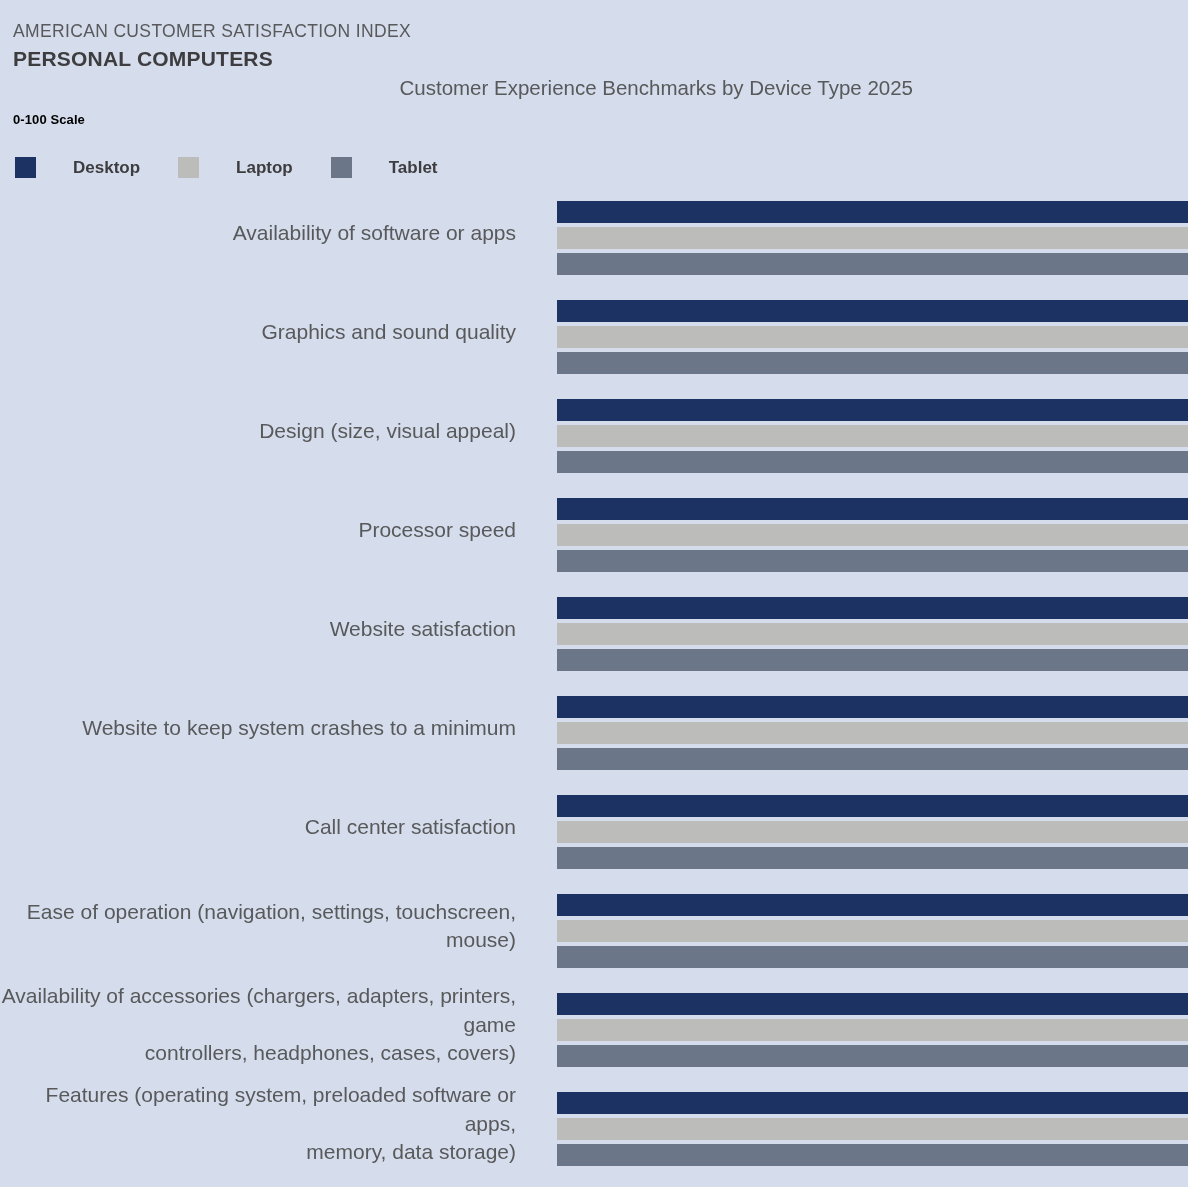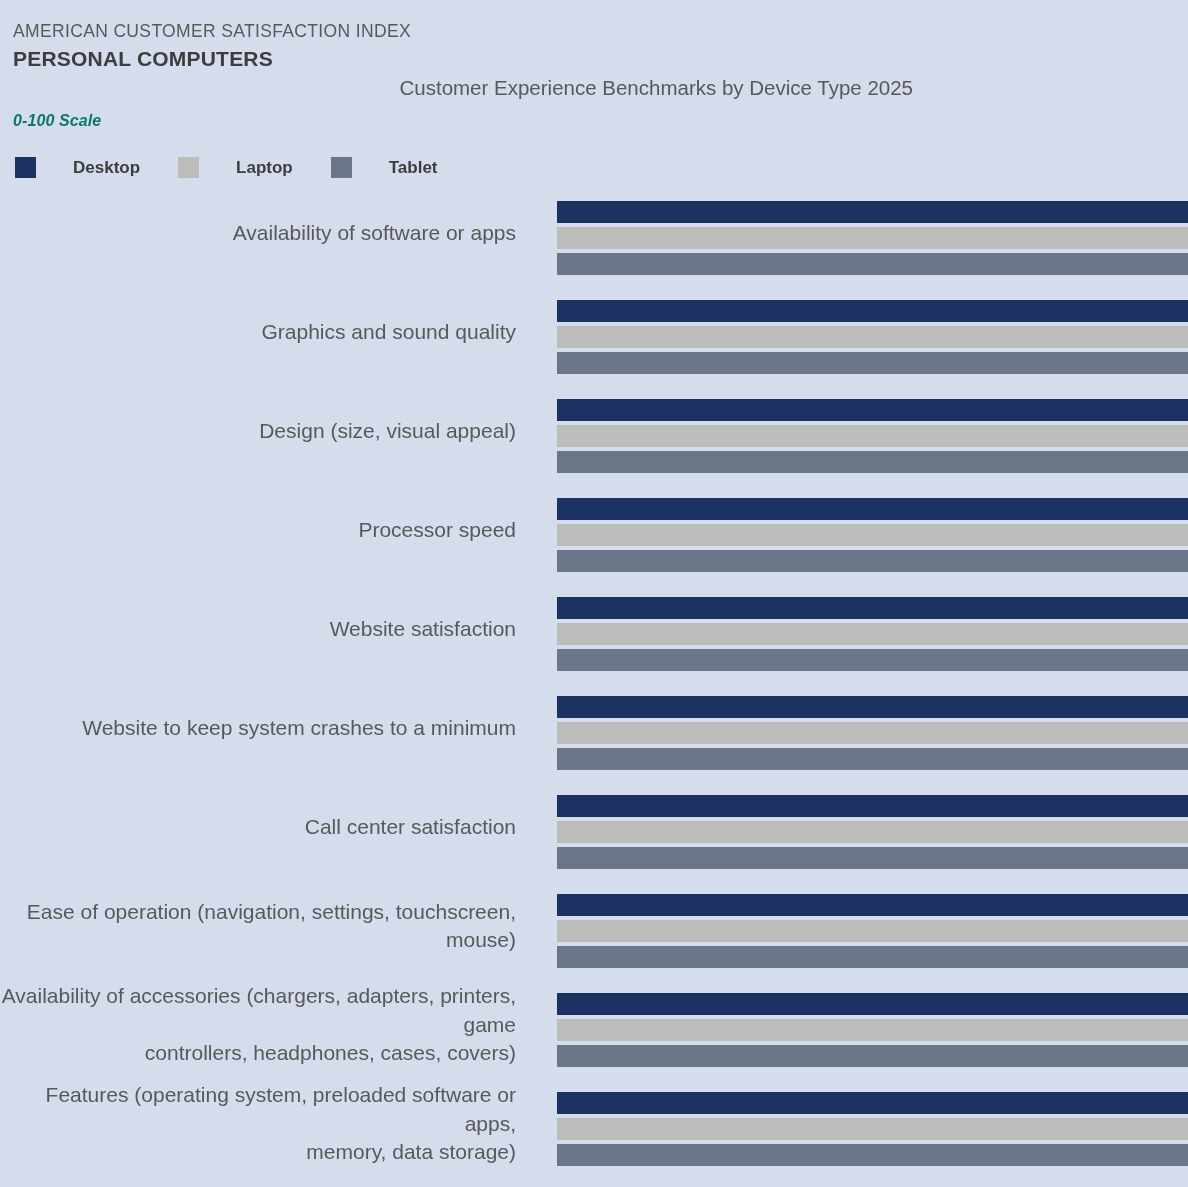--- a/index.html
+++ b/index.html
@@ -41,27 +41,26 @@
   }
   .subtitle {
     font-size: 20.5px;
     color: #58595b;
     line-height: 1.4;
     margin-top: 1px;
     white-space: nowrap;
     text-align: right;
   }
   .scale-note {
-    font-size: 16px;
+    font-size: 13px;
     font-weight: bold;
-    color: #0f766e;
+    color: #000000;
     letter-spacing: 0.1px;
     margin-top: 9px;
     white-space: nowrap;
-    font-style: italic;
   }
 
   
   .legend {
     position: absolute;
     left: 15px;
     top: 157px;
     display: flex;
     align-items: center;
     gap: 0;

